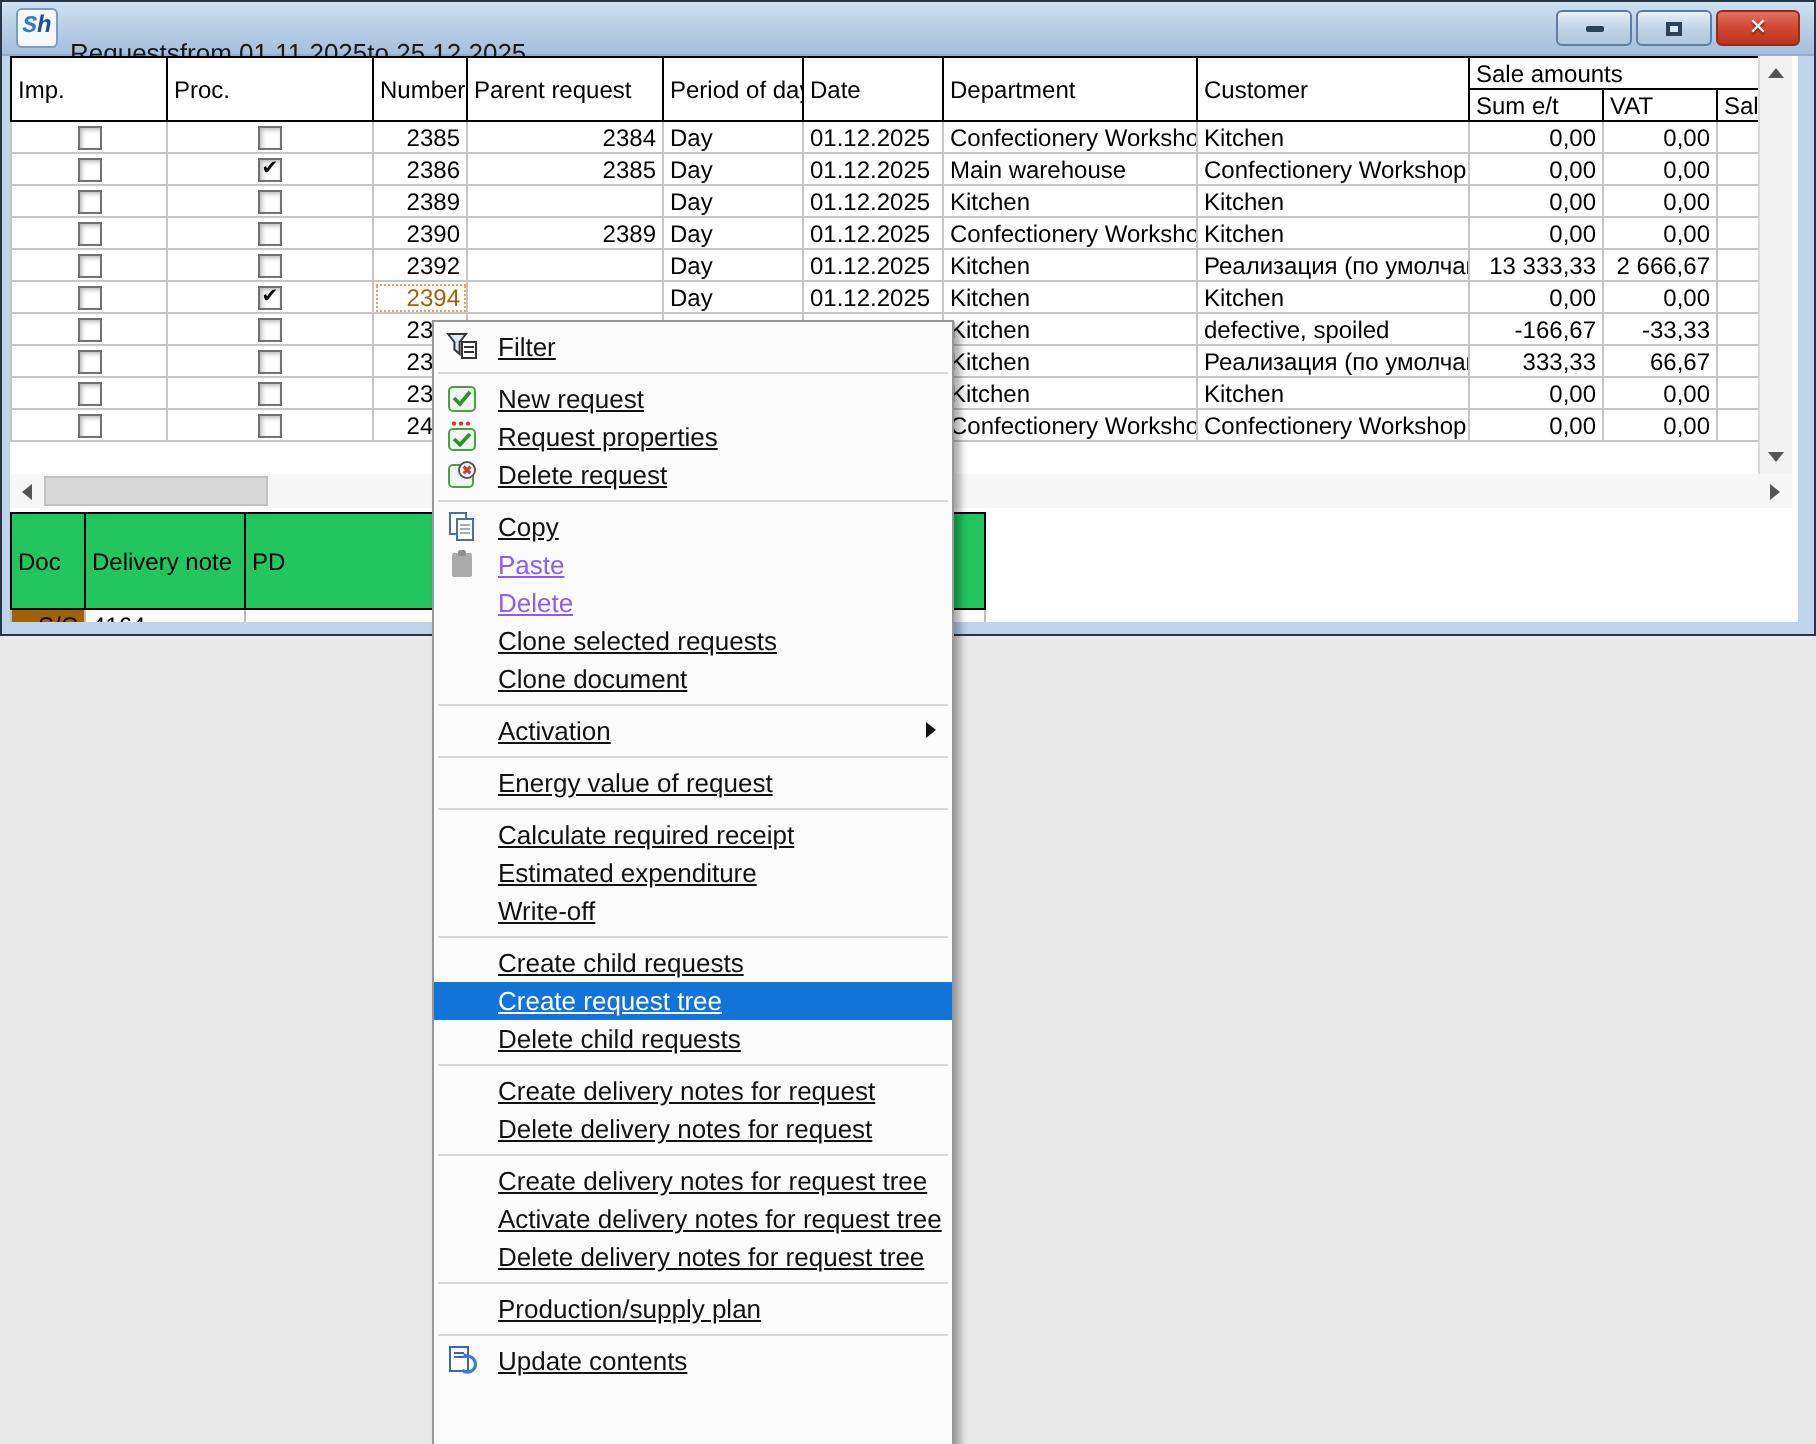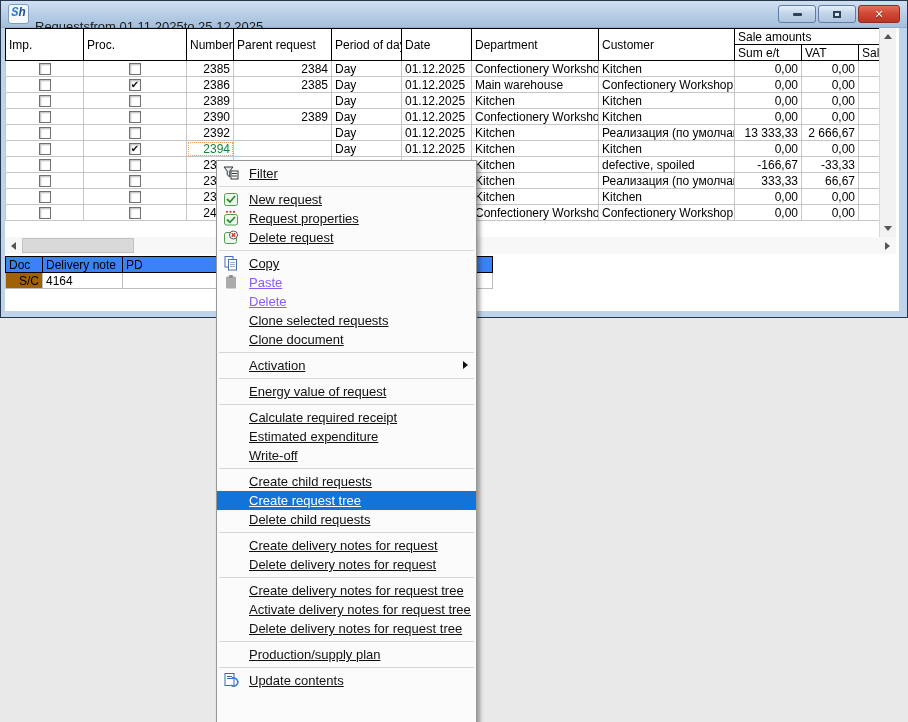--- a/index.html
+++ b/index.html
@@ -54,21 +54,21 @@
   table.grid td{
     border-right:1px solid #c6c6c6;border-bottom:1px solid #c6c6c6;
     padding:0 3px;height:15px;overflow:hidden;white-space:nowrap;background:#fff;
   }
   table.grid td.first{border-left:1px solid #c6c6c6;}
   td.r{text-align:right;}
   td.center{text-align:center;}
   td.num-silver{background:#c9c9c9;}
   td.num-cyan{background:#c3f0f6;}
   td.num-green{background:#00dd00;}
-  td.num-selected{background:#0a64d8;color:#15803d;outline:1px dotted #e8a262;outline-offset:-2px;}
+  td.num-selected{background:#0a64d8;color:#a16207;outline:1px dotted #e8a262;outline-offset:-2px;}
   .cb{
     display:inline-block;width:12px;height:12px;background:#fff;
     border:1px solid #717171;box-shadow:inset 1px 1px 2px rgba(0,0,0,.28);
     box-sizing:border-box;font-size:10px;line-height:10px;text-align:center;color:#111;
     vertical-align:middle;
   }
   
   .vscroll{
     position:absolute;left:874px;top:0;width:17px;height:209px;background:#f2f2f2;
     border-left:1px solid #d9d9d9;box-sizing:border-box;
@@ -77,21 +77,21 @@
   .tri-up{width:0;height:0;border-left:4px solid transparent;border-right:4px solid transparent;border-bottom:5px solid #555;}
   .tri-down{width:0;height:0;border-left:4px solid transparent;border-right:4px solid transparent;border-top:5px solid #555;}
   .tri-left{width:0;height:0;border-top:4px solid transparent;border-bottom:4px solid transparent;border-right:5px solid #555;}
   .tri-right{width:0;height:0;border-top:4px solid transparent;border-bottom:4px solid transparent;border-left:5px solid #555;}
   .hscroll{position:absolute;left:0;top:209px;width:891px;height:17px;background:#f7f7f7;}
   .hscroll .btn{position:absolute;top:0;width:17px;height:17px;display:flex;align-items:center;justify-content:center;}
   .hthumb{position:absolute;left:17px;top:1px;width:112px;height:15px;background:#d9d9d9;border:1px solid #c2c2c2;box-sizing:border-box;}
   
   .subtable{position:absolute;left:0;top:228px;}
   table.sub{border-collapse:collapse;table-layout:fixed;font-size:12px;}
-  table.sub th{background:#3b82f6;font-weight:normal;text-align:left;border:1px solid #000;padding:0 3px;height:15px;white-space:nowrap;overflow:hidden;}
+  table.sub th{background:#22c55e;font-weight:normal;text-align:left;border:1px solid #000;padding:16px 3px;height:15px;white-space:nowrap;overflow:hidden;}
   table.sub td{border:1px solid #bdbdbd;padding:0 3px;height:15px;background:#fff;white-space:nowrap;overflow:hidden;}
   table.sub td.doc{background:#a16207;text-align:right;}
   
   .menu{
     position:absolute;left:216px;top:160px;width:261px;height:570px;
     background:#fbfbfb;border:1px solid #979797;box-sizing:border-box;
     box-shadow:3px 3px 4px rgba(0,0,0,.35);padding:3px 0;z-index:50;
     font-size:13px;color:#111;
   }
   .mi{position:relative;height:19px;line-height:19px;padding-left:32px;white-space:nowrap;overflow:hidden;text-decoration:underline;}

